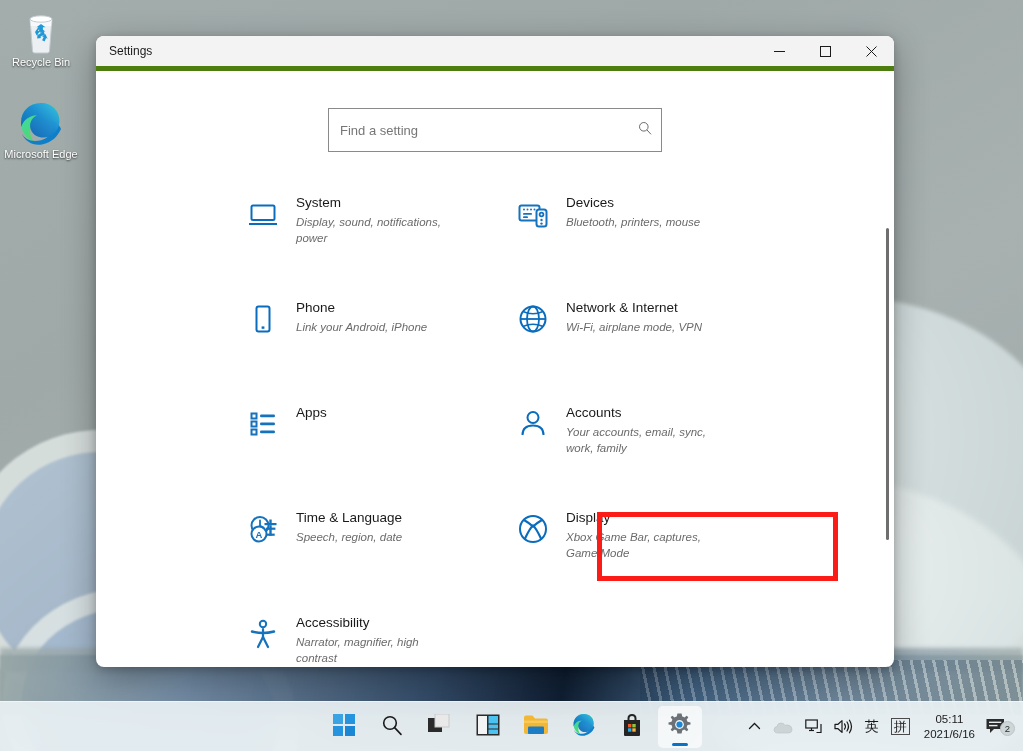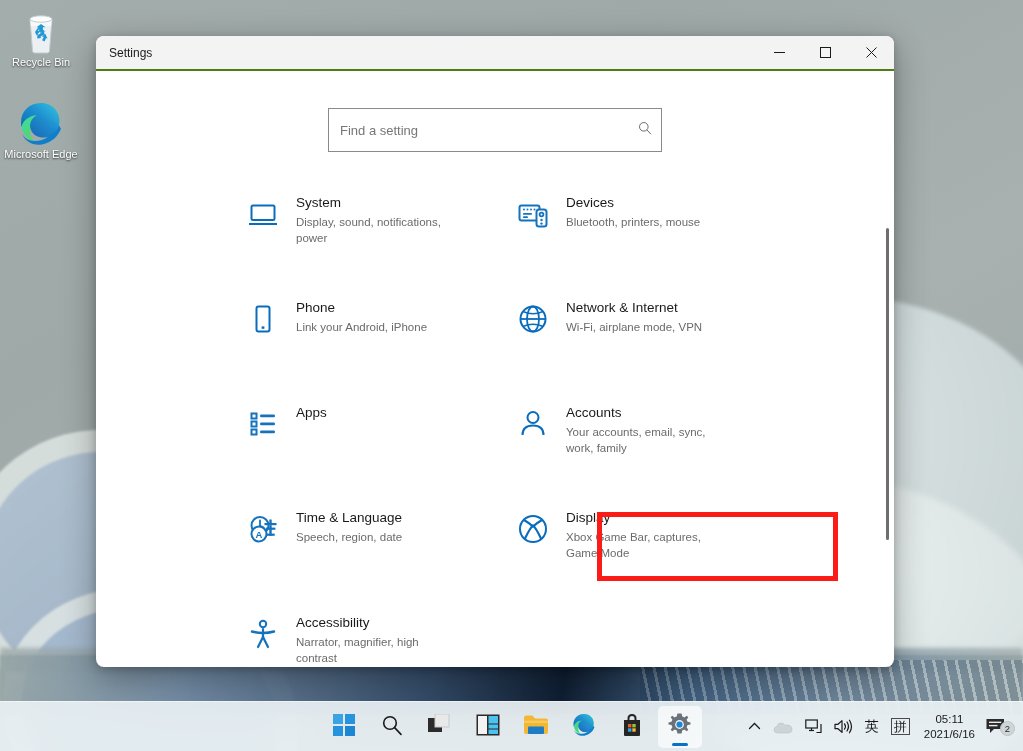--- a/index.html
+++ b/index.html
@@ -115,21 +115,21 @@
     background: #fff;
     border-radius: 8px 8px 8px 8px;
     box-shadow: 0 10px 34px rgba(0,0,0,.32), 0 2px 8px rgba(0,0,0,.2);
     overflow: hidden;
   }
   #titlebar {
     height: 35px;
     background: #f3f3f3;
     display: flex;
     align-items: center;
-    border-bottom: 2px solid #4d7c0f;
+    border-bottom: 5px solid #4d7c0f;
   }
   #titlebar .title {
     margin-left: 13px;
     font-size: 12px;
     color: #1a1a1a;
   }
   .win-controls { margin-left: auto; display: flex; height: 35px; }
   .win-btn {
     width: 46px; height: 35px;
     display: flex; align-items: center; justify-content: center;
@@ -192,20 +192,21 @@
     font-size: 13.5px;
     color: #1a1a1a;
     line-height: 18px;
     margin-bottom: 2px;
   }
   .cat-desc {
     font-size: 11.5px;
     color: #6b6b6b;
     line-height: 16px;
     max-width: 162px;
+    font-style: italic;
   }
 
   
   #highlight-box {
     position: absolute;
     left: 501px; top: 476px;
     width: 241px; height: 69px;
     border: 5px solid #fc1c17;
     background: transparent;
     pointer-events: none;

